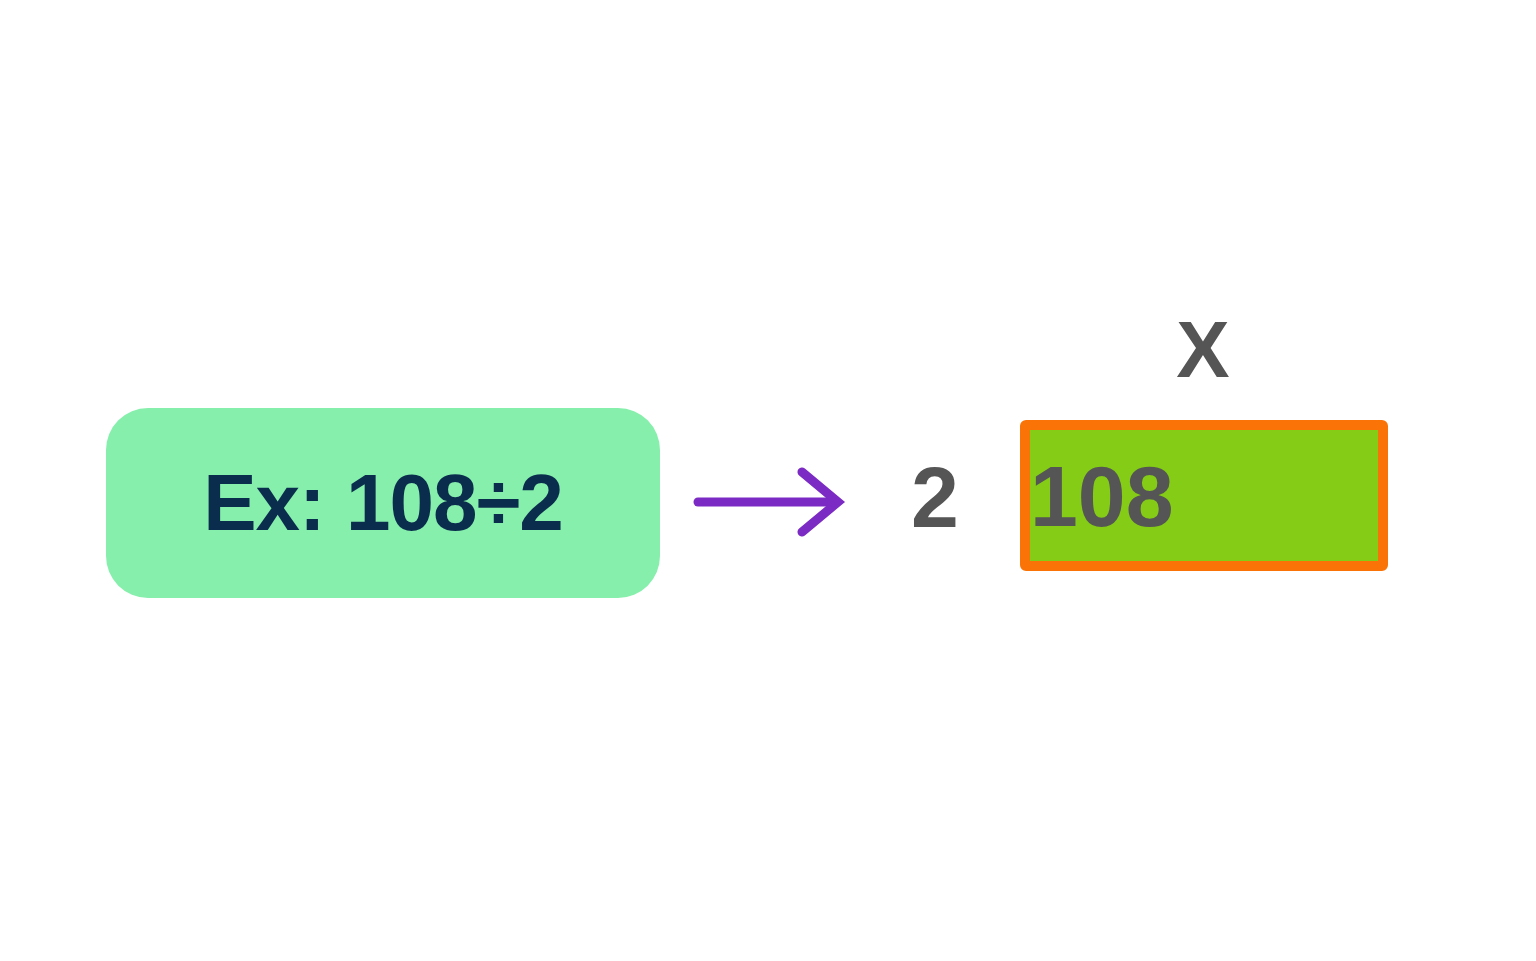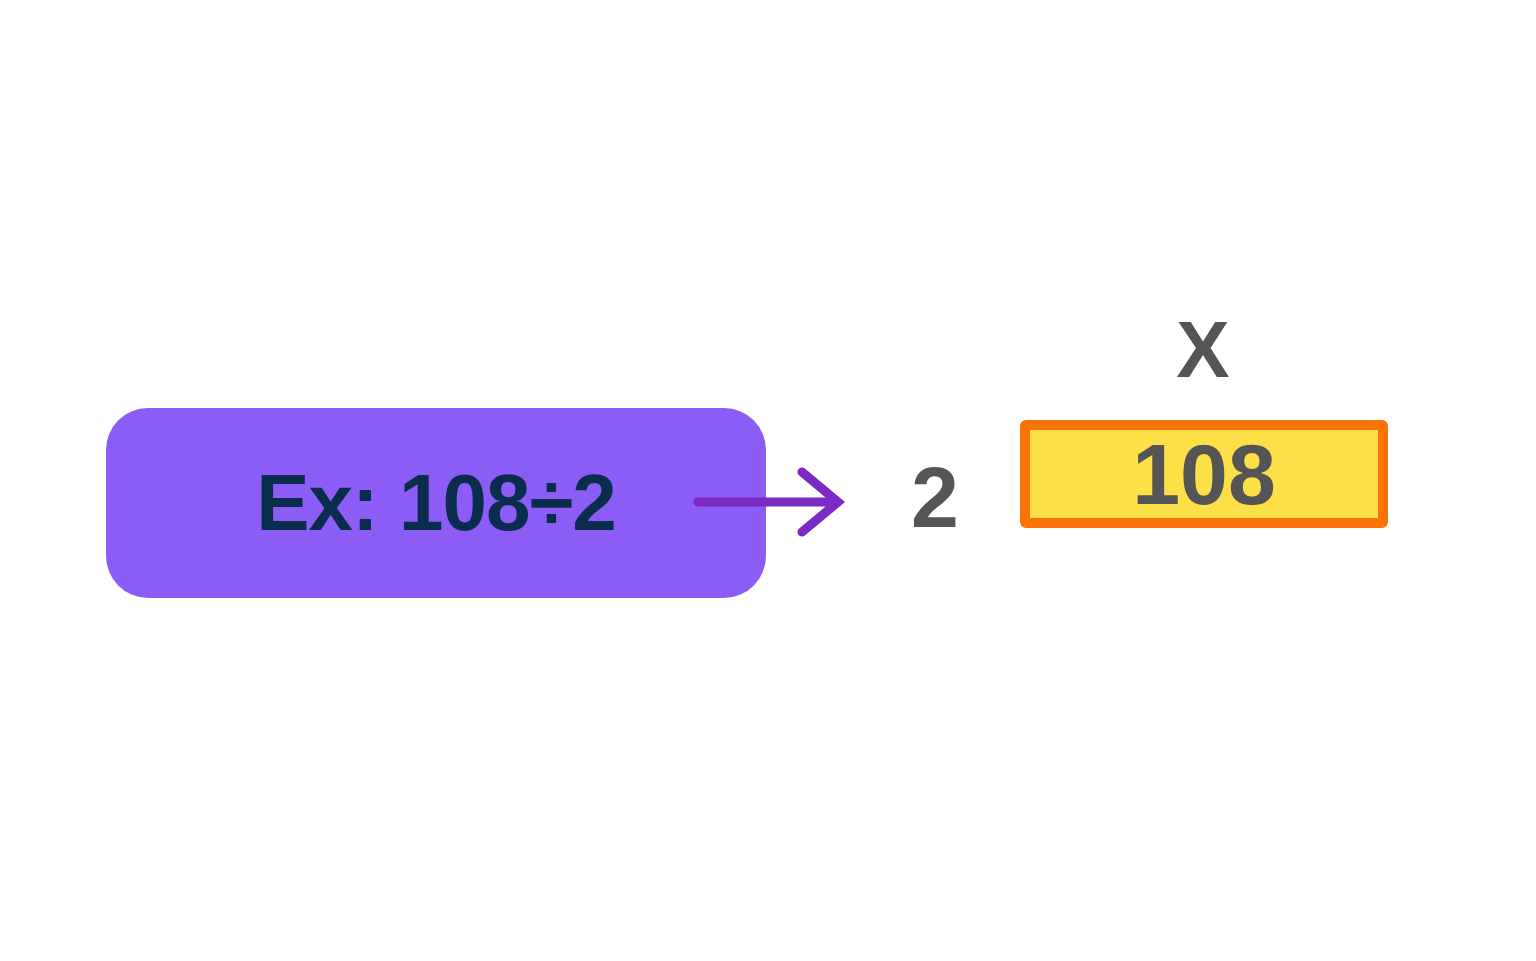--- a/index.html
+++ b/index.html
@@ -17,23 +17,23 @@
     height: 961px;
     background: #ffffff;
     overflow: hidden;
   }
 
   
   #example-pill {
     position: absolute;
     left: 106px;
     top: 408px;
-    width: 660px;
+    width: 554px;
     height: 190px;
-    background: #8b5cf6;
+    background: #86efac;
     border-radius: 42px;
     display: flex;
     align-items: center;
     justify-content: center;
     box-sizing: border-box;
     text-align: right;
   }
   #example-pill-label {
     font-family: "Liberation Sans", sans-serif;
     font-weight: 700;
@@ -89,28 +89,27 @@
     color: #555555;
     user-select: none;
   }
 
   
   #dividend-box {
     position: absolute;
     left: 1020px;
     top: 420px;
     width: 368px;
-    height: 108px;
+    height: 151px;
     box-sizing: border-box;
-    background: #fde047;
+    background: #84cc16;
     border: 10px solid #F97306;
     border-radius: 6px;
     display: flex;
     align-items: center;
-    justify-content: center;
   }
   #dividend-value {
     font-family: "Liberation Sans", sans-serif;
     font-weight: 700;
     font-size: 86px;
     line-height: 1;
     color: #555555;
     letter-spacing: 0px;
     user-select: none;
   }

